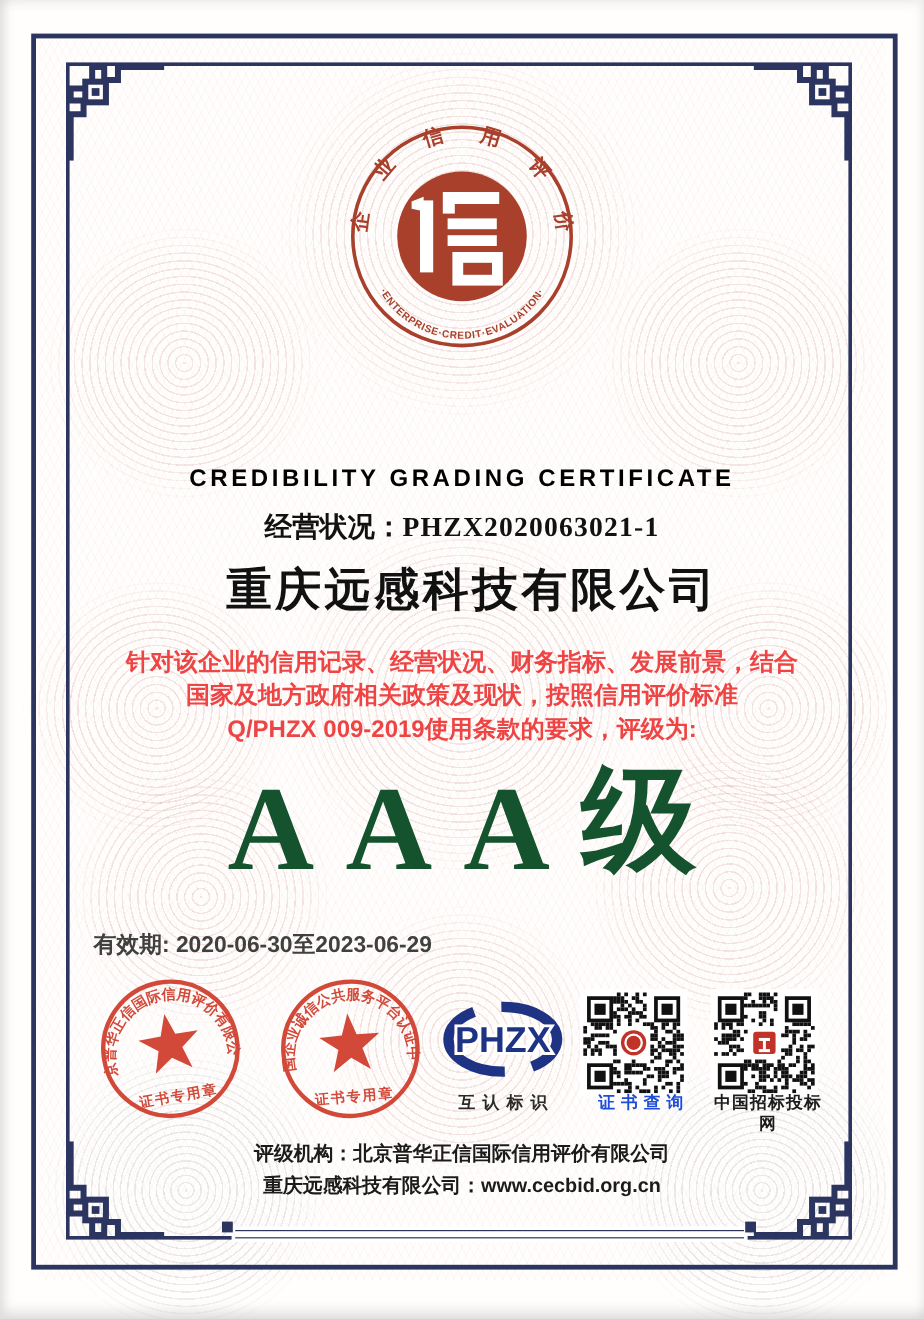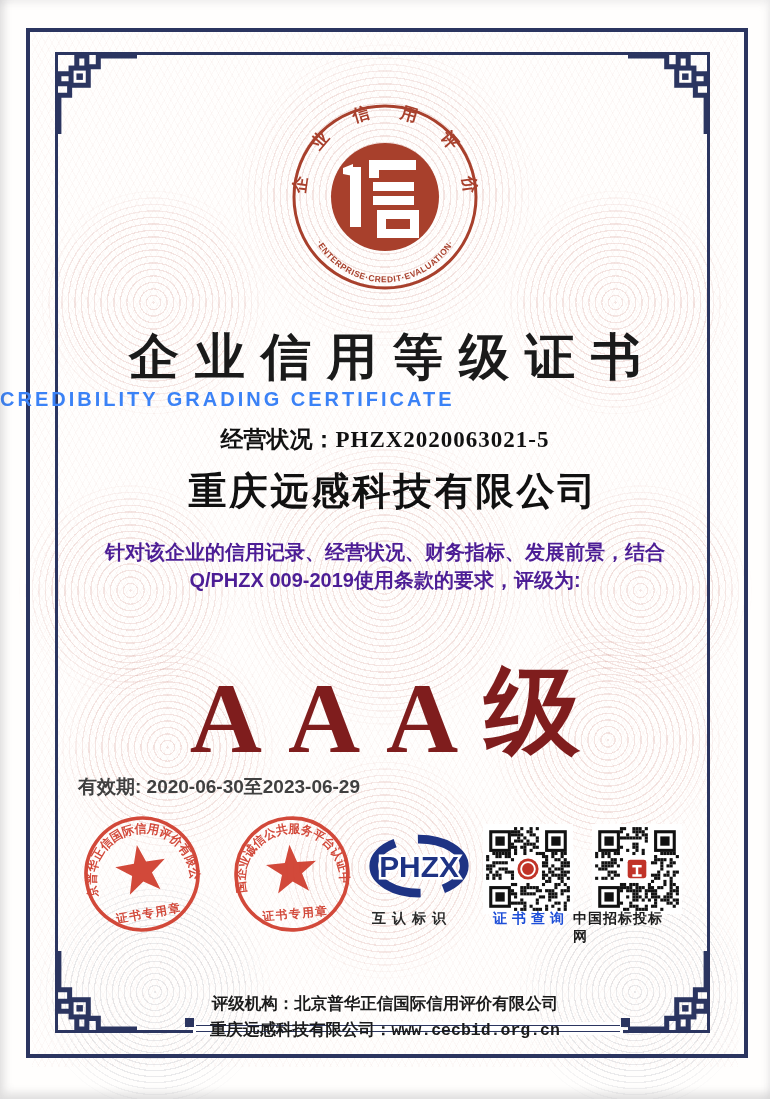--- a/index.html
+++ b/index.html
@@ -41,51 +41,51 @@
     box-shadow:0 0 0 3px #fff; z-index:4; }
   .rule-step { position:absolute; top:1018px; width:9px; height:9px; background:#2b3560; z-index:5; }
   .rule-step.left { left:185px; } .rule-step.right { left:621px; }
 
   
   .content { position:absolute; inset:0; z-index:10; }
   .emblem { position:absolute; left:288px; top:98px; width:194px; height:198px; }
 
   .title-cn { position:absolute; left:0; right:0; top:324px; text-align:center;
     font-size:50px; font-weight:bold; color:#1a1a1a; letter-spacing:16px; text-indent:16px; }
-  .title-en { position:absolute; left:0; right:0; top:388px; text-align:left;
-    font-size:20px; font-weight:bold; color:#3b82f6; letter-spacing:3px; }
+  .title-en { position:absolute; left:0; right:0; top:388px; text-align:center;
+    font-size:20px; font-weight:bold; color:#000000; letter-spacing:3px; }
   .cert-no { position:absolute; left:0; right:0; top:424px; text-align:center;
     font-size:23px; font-weight:bold; color:#111; }
   .cert-no .num { font-family:"Liberation Serif", serif; letter-spacing:1px; }
   .company { position:absolute; left:0; right:0; top:466px; text-align:center;
     font-size:38px; font-weight:bold; color:#111; letter-spacing:3px;
     font-family:"Liberation Serif", serif;padding-left:17px; }
   .body-text { position:absolute; left:70px; right:70px; top:538px; text-align:center;
-    font-size:20px; font-weight:bold; color:#4c1d95; line-height:28px; }
-  .rating { position:absolute; left:0; right:0; top:648px; text-align:center; color:#7f1d1d; }
+    font-size:20px; font-weight:bold; color:#ef4444; line-height:28px; }
+  .rating { position:absolute; left:0; right:0; top:620px; text-align:center; color:#14532d; }
   .rating .letters { font-family:"Liberation Serif", serif; font-weight:bold;
     font-size:100px; letter-spacing:26px; vertical-align:baseline; }
   .rating .suffix { font-weight:bold; font-size:96px; letter-spacing:0; vertical-align:8px; }
   .validity { position:absolute; left:78px; top:774px; font-size:19px; font-weight:bold; color:#404040; }
 
   .stamps { position:absolute; left:0; top:810px; width:770px; height:140px; }
   .seal { position:absolute; width:122px; height:122px; }
   .seal.s0 { left:81px; top:3px; transform:rotate(-10deg); }
   .seal.s1 { left:231px; top:3px; transform:rotate(-5deg); }
   .phzx { position:absolute; left:366px; top:20px; width:106px; height:76px; }
-  .logo-label { position:absolute; top:100px; 
+  .logo-label { position:absolute; top:100px; text-align:center;
     font-size:14px; font-weight:bold; color:#2a2a2a; }
   .label-phzx { left:366px; width:106px; letter-spacing:6px; text-indent:6px; }
   .label-qr1  { left:488px; width:92px;  letter-spacing:5px; text-indent:5px; color:#1d4ed8; }
-  .label-qr2  { left:573px; width:100px; letter-spacing:1px; color:#1c1c1c; }
+  .label-qr2  { left:590px; width:100px; letter-spacing:1px; color:#1c1c1c; }
   .qr { position:absolute; top:14px; width:90px; height:90px; }
   .qr.q1 { left:483px; } .qr.q2 { left:592px; }
 
-  .footer { position:absolute; left:0; right:0; top:992px; text-align:center;
-    font-size:16.5px; font-weight:bold; color:#1b1b1b; line-height:25.5px;font-family:Liberation Mono, monospace; }
+  .footer { position:absolute; left:0; right:0; top:950px; text-align:center;
+    font-size:16.5px; font-weight:bold; color:#1b1b1b; line-height:25.5px; }
 </style>
 </head>
 <body>
 
 <div class="page">
 
   <div class="decor">
     <div class="lattice"></div>
     <div class="rosette" style="left:228px;top:38px;width:314px;height:314px;"></div>
     <div class="rosette" style="left:36px;top:185px;width:235px;height:235px;"></div>
@@ -147,29 +147,29 @@
         <rect x="62" y="69" width="11" height="60"></rect>
         <rect x="81" y="62" width="47" height="10"></rect>
         <rect x="81" y="72" width="10" height="8"></rect>
         <rect x="85" y="84" width="41" height="9"></rect>
         <rect x="85" y="98" width="41" height="9"></rect>
         <rect x="89" y="112" width="42" height="28"></rect>
       </g>
       <rect x="98" y="121" width="24" height="10" fill="#a8402c"></rect>
     </svg>
 
-    <div class="title-cn">企业信用等级证书</div>
     <div class="title-en">CREDIBILITY GRADING CERTIFICATE</div>
     <div class="cert-no">
-      <span>经营状况：</span><span class="num">PHZX2020063021-5</span>
+      <span>经营状况：</span><span class="num">PHZX2020063021-1</span>
     </div>
     <div class="company">重庆远感科技有限公司</div>
 
     <div class="body-text">
       <div>针对该企业的信用记录、经营状况、财务指标、发展前景，结合</div>
+      <div>国家及地方政府相关政策及现状，按照信用评价标准</div>
       <div>Q/PHZX 009-2019使用条款的要求，评级为:</div>
     </div>
 
     <div class="rating">
       <span class="letters">AAA</span><span class="suffix">级</span>
     </div>
 
     <div class="validity">有效期: 2020-06-30至2023-06-29</div>
 
     <div class="stamps">

